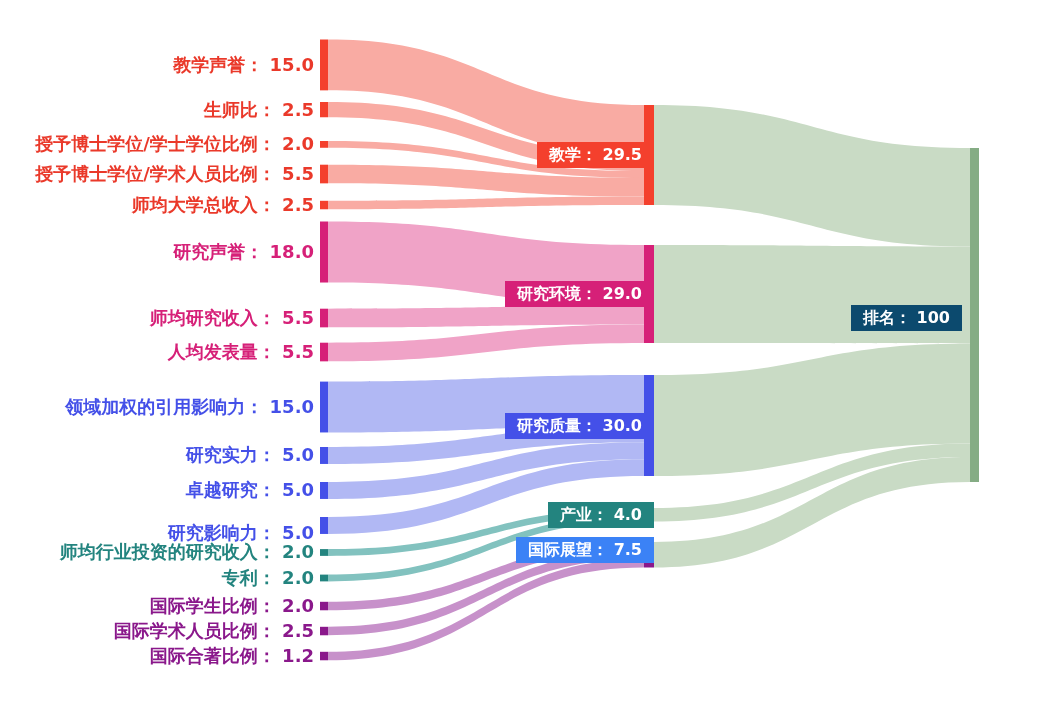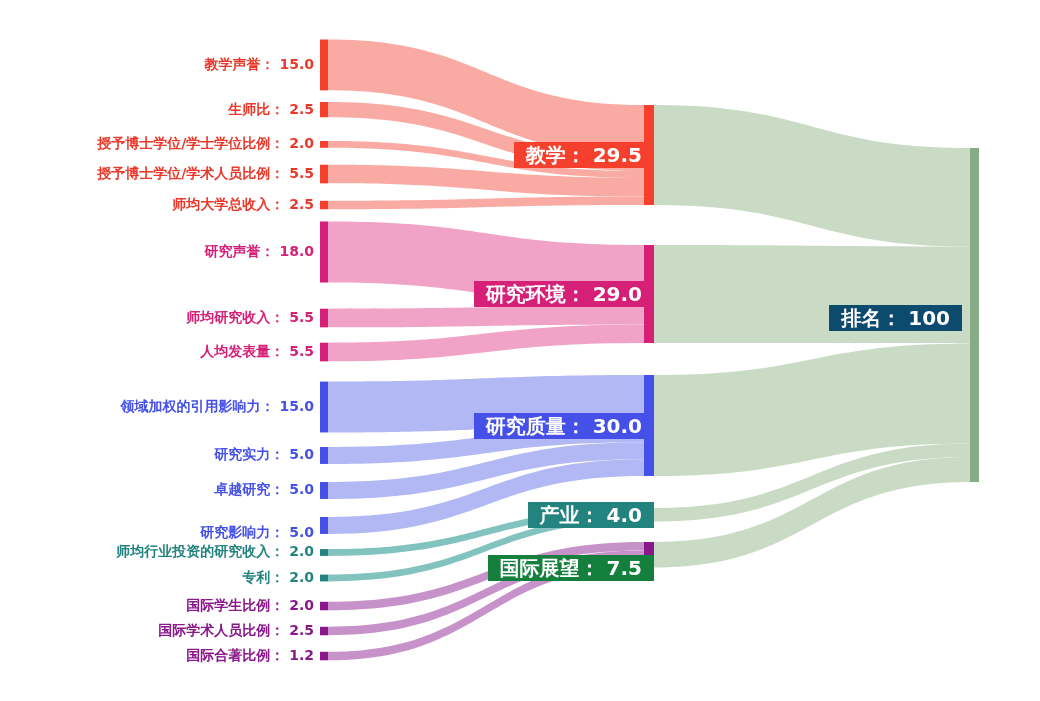--- a/index.html
+++ b/index.html
@@ -8,28 +8,28 @@
     width:1040px;height:701px;
     background:#ffffff;
     overflow:hidden;
     font-family:"DejaVu Sans","Liberation Sans",sans-serif;
   }
   .stage svg{position:absolute;left:0;top:0;}
   .labels{position:absolute;left:0;top:0;width:100%;height:100%;pointer-events:none;}
   .src-label{
     position:absolute;
     transform:translateY(-50%);
-    font-size:14px;font-weight:bold;
+    font-size:18px;font-weight:bold;
     white-space:nowrap;
     text-align:center;
   }
   .node-label{
     position:absolute;
     transform:translateY(-50%);
-    font-size:20px;font-weight:bold;
+    font-size:16px;font-weight:bold;
     color:#ffffff;
     white-space:nowrap;
     padding:3px 12px;
     line-height:20px;
   }
 </style>
 </head>
 <body>
 
 <div class="stage">
@@ -95,16 +95,16 @@
       <div class="src-label" style="right: 726px; top: 455.475px; color: rgb(68, 80, 232);">研究实力： 5.0</div>
       <div class="src-label" style="right: 726px; top: 490.475px; color: rgb(68, 80, 232);">卓越研究： 5.0</div>
       <div class="src-label" style="right: 726px; top: 525.475px; color: rgb(68, 80, 232); margin-top: 8px;">研究影响力： 5.0</div>
       <div class="node-label" style="right: 386px; top: 425.5px; background: rgb(68, 80, 232);">研究质量：  30.0</div>
       <div class="src-label" style="right: 726px; top: 552.49px; color: rgb(35, 132, 127);">师均行业投资的研究收入： 2.0</div>
       <div class="src-label" style="right: 726px; top: 577.99px; color: rgb(35, 132, 127);">专利： 2.0</div>
       <div class="node-label" style="right: 386px; top: 514.75px; background: rgb(35, 132, 127); margin-left: 39px;">产业：  4.0</div>
       <div class="src-label" style="right: 726px; top: 606.037px; color: rgb(138, 24, 139);">国际学生比例： 2.0</div>
       <div class="src-label" style="right: 726px; top: 631.037px; color: rgb(138, 24, 139);">国际学术人员比例： 2.5</div>
       <div class="src-label" style="right: 726px; top: 656.037px; color: rgb(138, 24, 139);">国际合著比例： 1.2</div>
-      <div class="node-label" style="right: 386px; top: 568px; background: #15803d;">国际展望：  7.5</div>
+      <div class="node-label" style="right: 386px; top: 550px; background: #3b82f6;">国际展望：  7.5</div>
       <div class="node-label" style="right: 78px; top: 318px; background: #0c4a6e;">排名：  100</div>
     </div>
 </div>
 
 </body></html>

